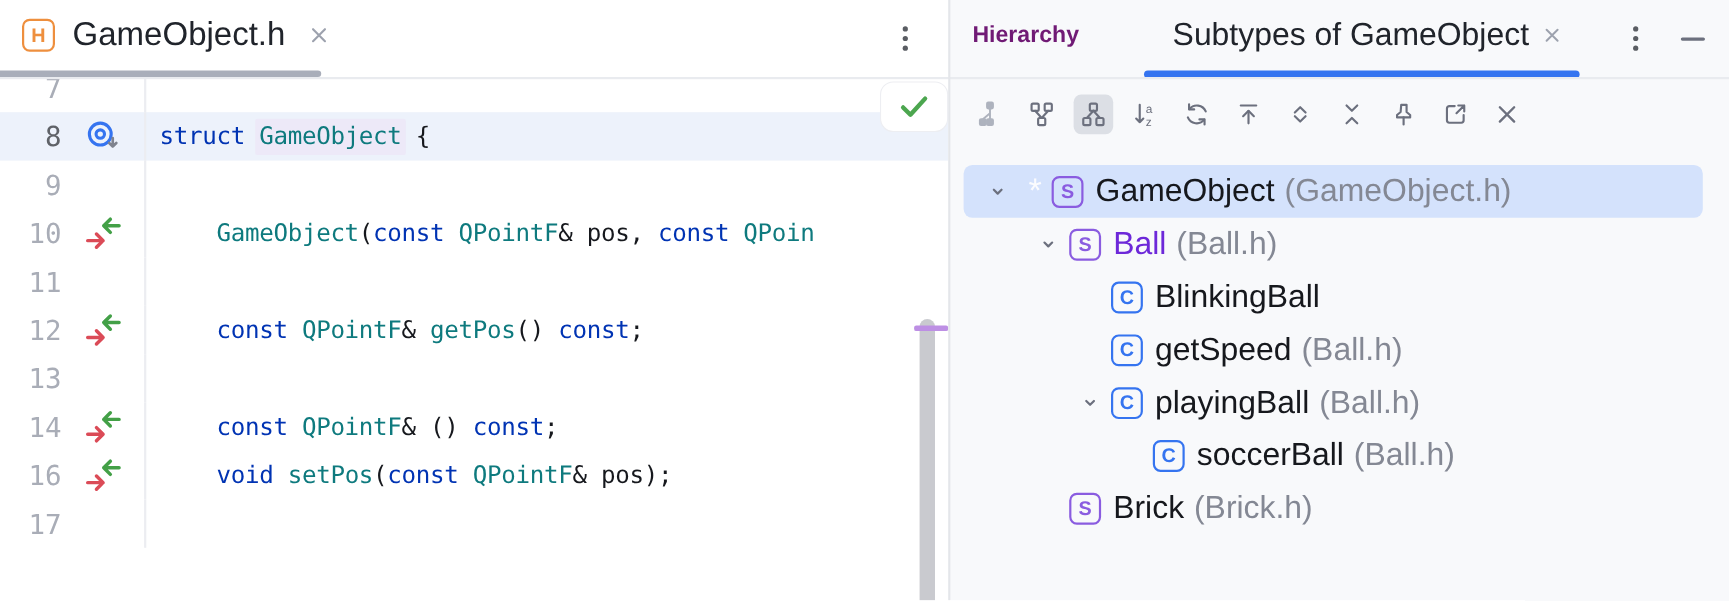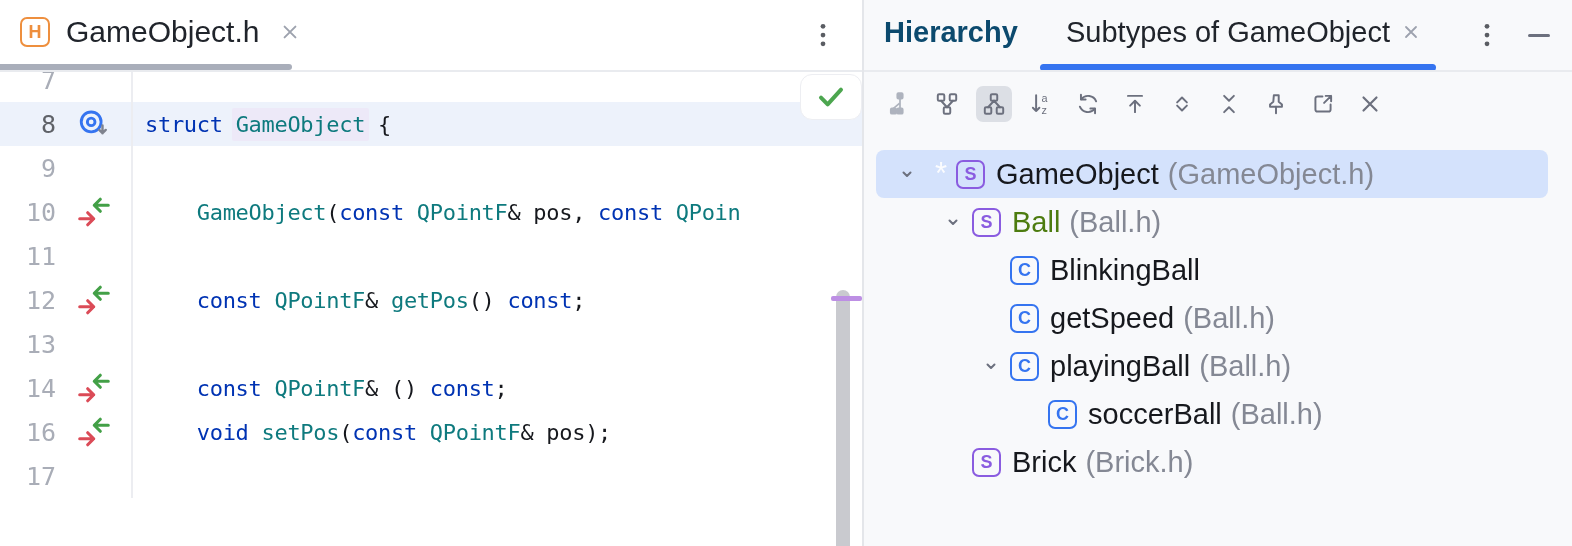--- a/index.html
+++ b/index.html
@@ -48,21 +48,21 @@
     display:flex; align-items:center; justify-content:center;
   }
   
   .scroll-thumb { position:absolute; left:836px; top:290px; width:14px; height:256px; background:#C4C6CB; border-radius:7px 7px 0 0; z-index:7; opacity:.92; }
   .scroll-mark { position:absolute; left:831px; top:296px; width:31px; height:5px; background:#BD8FE4; border-radius:2px; z-index:8; }
   
   .v-divider { position:absolute; left:862px; top:0; width:2px; height:546px; background:#E4E6EA; z-index:9; }
   
   .panel { position:absolute; left:864px; top:0; width:708px; height:546px; background:#F8F9FB; z-index:4; }
   .panel-header { position:absolute; left:0; top:0; width:708px; height:70px; }
-  .panel-title { position:absolute; left:20px; top:0; height:64px; display:flex; align-items:center; font-size:29px; font-weight:700; color:#0c4a6e; }
+  .panel-title { position:absolute; left:20px; top:0; height:64px; display:flex; align-items:center; font-size:21px; font-weight:700; color:#701a75; }
   .panel-tab-label { position:absolute; left:202px; top:0; height:64px; display:flex; align-items:center; font-size:29px; color:#20242B;text-align:right; }
   .panel-tab-close { position:absolute; left:528px; top:13px; width:38px; height:38px; display:flex; align-items:center; justify-content:center; color:#9DA2AE; }
   .tab-underline-blue { position:absolute; left:176px; top:64px; width:396px; height:7px; background:#3574F0; border-radius:4px; }
   .panel-kebab { position:absolute; left:604px; top:16px; width:38px; height:38px; display:flex; align-items:center; justify-content:center; color:#5A5D63; }
   .panel-minimize { position:absolute; left:656px; top:16px; width:38px; height:38px; display:flex; align-items:center; justify-content:center; }
   .minimize-bar { width:22px; height:3px; background:#6C707E; border-radius:1.5px; }
   
   .panel-toolbar { position:absolute; left:18px; top:86px; display:flex; gap:11px; }
   .tool-btn { width:36px; height:36px; border-radius:7px; display:flex; align-items:center; justify-content:center; color:#6C707E; }
   .tool-btn.selected { background:#DCDFE5; }
@@ -73,21 +73,21 @@
   .tree-row.selected { background:#D4E2FC; }
   .chev-slot { flex:none; width:38px; height:38px; display:flex; align-items:center; justify-content:center; color:#6C707E; }
   .tree-marker { flex:none; width:30px; text-align:center; font-size:31px; color:#FBFCFE; }
   .node-icon {
     flex:none; width:29px; height:29px; border-radius:7px; border:2.5px solid currentColor;
     font-size:18px; font-weight:700; display:flex; align-items:center; justify-content:center;
   }
   .node-icon.struct { color:#8A5CE0; }
   .node-icon.class  { color:#3574F0; }
   .tree-name { margin-left:11px; white-space:pre; }
-  .tree-name.blue { color:#4d7c0f; }
+  .tree-name.blue { color:#6d28d9; }
   .tree-file { margin-left:9px; color:#848894; white-space:pre; }
   svg { display:block; }
 </style>
 </head>
 <body>
 
 <div id="app">
 
   <div class="editor">
     <div class="editor-body" id="editor-lines">

